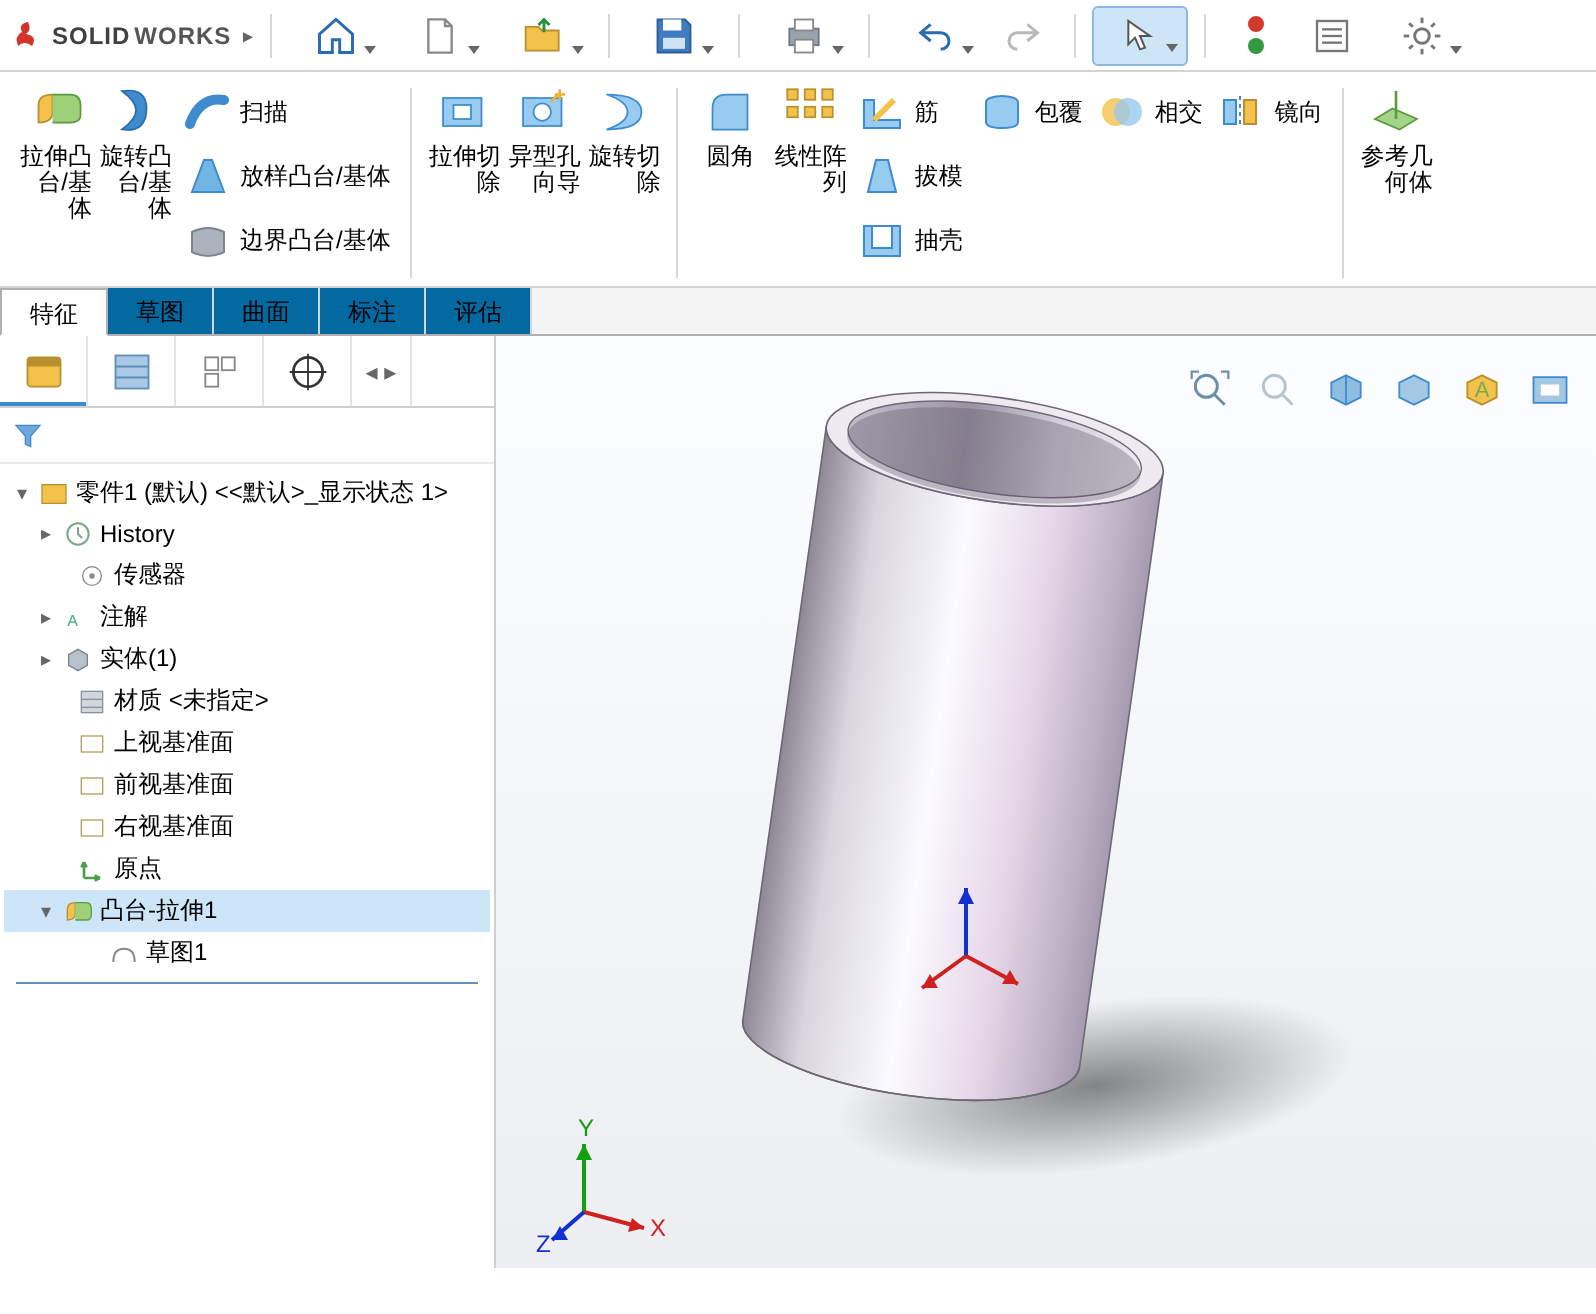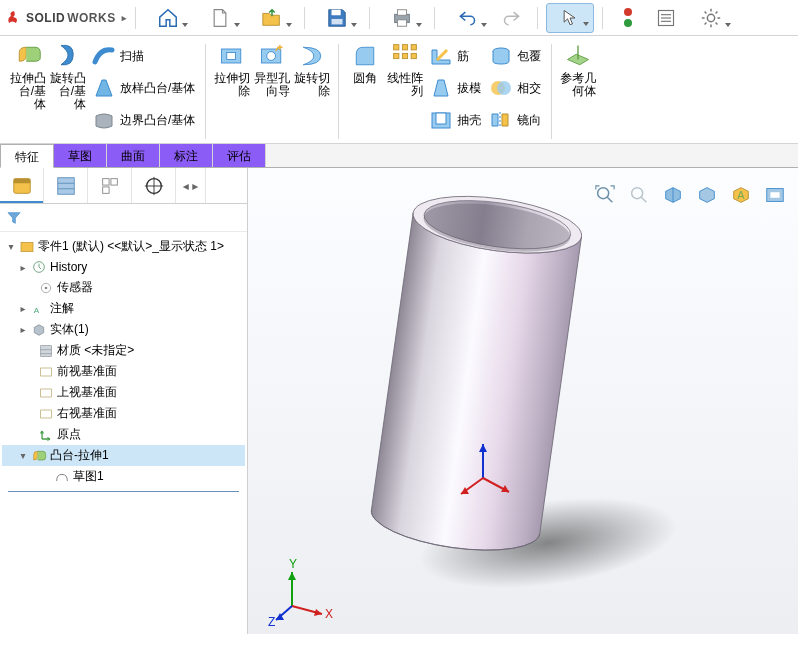--- a/index.html
+++ b/index.html
@@ -17,21 +17,21 @@
 .rg{display:flex;flex-direction:column;padding:0 4px}
 .rg-row{display:flex;align-items:flex-start}
 .rg-sep{width:1px;background:#d8d8d8;margin:4px 2px;align-self:stretch}
 .big-btn{display:flex;flex-direction:column;align-items:center;width:40px;padding:2px 2px;cursor:pointer;border-radius:3px;text-align:right;line-height:13px}
 .big-btn .lbl{margin-top:2px}
 .sm-btn{display:flex;align-items:center;gap:4px;padding:3px 4px;cursor:pointer;border-radius:3px;height:32px}
 .sm-btn .lbl{white-space:nowrap}
 .ic{width:28px;height:28px;display:flex;align-items:center;justify-content:center}
 .ic-sm{width:24px;height:24px}
 .tabs{display:flex;height:24px;border-bottom:1px solid #b0b0b0;background:#f4f4f4}
-.tab{padding:4px 14px;cursor:pointer;border-right:1px solid #d4d4d4;background:#8b5cf6}
+.tab{padding:4px 14px;cursor:pointer;border-right:1px solid #d4d4d4;background:#0369a1}
 .tab.active{background:#fff;border-bottom:1px solid #fff;margin-bottom:-1px;border-top:1px solid #b0b0b0;border-left:1px solid #b0b0b0;border-right:1px solid #b0b0b0}
 .workspace{display:flex;height:466px}
 .side{width:248px;border-right:1px solid #cfcfcf;display:flex;flex-direction:column;background:#fff}
 .side-toolbar{display:flex;height:36px;border-bottom:1px solid #cfcfcf}
 .side-tb-btn{width:44px;display:flex;align-items:center;justify-content:center;cursor:pointer;border-right:1px solid #e4e4e4}
 .side-tb-btn.active{background:#fff;box-shadow:inset 0 -2px 0 #3e8ccf}
 .side-filter{height:28px;display:flex;align-items:center;padding:0 6px;border-bottom:1px solid #eaeaea}
 .tree{flex:1;overflow:auto;padding:4px 2px}
 .tree-row{display:flex;align-items:center;gap:3px;padding:2px 0 2px 4px;cursor:pointer;white-space:nowrap}
 .tree-row.sel{background:#cde6f7}
@@ -276,21 +276,21 @@
         <div class="sm-btn">
             <span class="ic ic-sm">
               <svg width="24" height="24" viewBox="0 0 24 24">
                 <rect x="3" y="5" width="18" height="15" fill="#97cbef" stroke="#3e8ccf"></rect>
                 <rect x="7" y="5" width="10" height="11" fill="#fff" stroke="#3e8ccf"></rect>
               </svg>
             </span>
             <span class="lbl">抽壳</span>
           </div>
       </div>
-      <div style="display:flex;flex-direction:column">
+      <div style="display:flex;flex-direction:row">
         <div class="sm-btn">
             <span class="ic ic-sm">
               <svg width="24" height="24" viewBox="0 0 24 24">
                 <ellipse cx="12" cy="7" rx="8" ry="3" fill="#97cbef" stroke="#3e8ccf"></ellipse>
                 <path d="M4 7 V17 Q4 20 12 20 Q20 20 20 17 V7" fill="#97cbef" stroke="#3e8ccf"></path>
               </svg>
             </span>
             <span class="lbl">包覆</span>
           </div>
         <div class="sm-btn">
@@ -418,27 +418,27 @@
             <rect x="4" y="4" width="16" height="16" fill="#d0d6dc" stroke="#8a929a"></rect>
             <line x1="4" y1="10" x2="20" y2="10" stroke="#8a929a"></line>
             <line x1="4" y1="16" x2="20" y2="16" stroke="#8a929a"></line>
           </svg>
           <span>材质 &lt;未指定&gt;</span>
         </div>
       <div class="tree-row indent2">
           <svg width="16" height="16" viewBox="0 0 24 24">
             <rect x="4" y="6" width="16" height="12" fill="none" stroke="#b0a060"></rect>
           </svg>
+          <span>上视基准面</span>
+        </div>
+      <div class="tree-row indent2">
+          <svg width="16" height="16" viewBox="0 0 24 24">
+            <rect x="4" y="6" width="16" height="12" fill="none" stroke="#b0a060"></rect>
+          </svg>
           <span>前视基准面</span>
-        </div>
-      <div class="tree-row indent2">
-          <svg width="16" height="16" viewBox="0 0 24 24">
-            <rect x="4" y="6" width="16" height="12" fill="none" stroke="#b0a060"></rect>
-          </svg>
-          <span>上视基准面</span>
         </div>
       <div class="tree-row indent2">
           <svg width="16" height="16" viewBox="0 0 24 24">
             <rect x="4" y="6" width="16" height="12" fill="none" stroke="#b0a060"></rect>
           </svg>
           <span>右视基准面</span>
         </div>
       <div class="tree-row indent2">
           <svg width="16" height="16" viewBox="0 0 24 24">
             <path d="M6 18 L6 6 M6 18 L18 18" stroke="#4aa04a" stroke-width="2" fill="none"></path>

